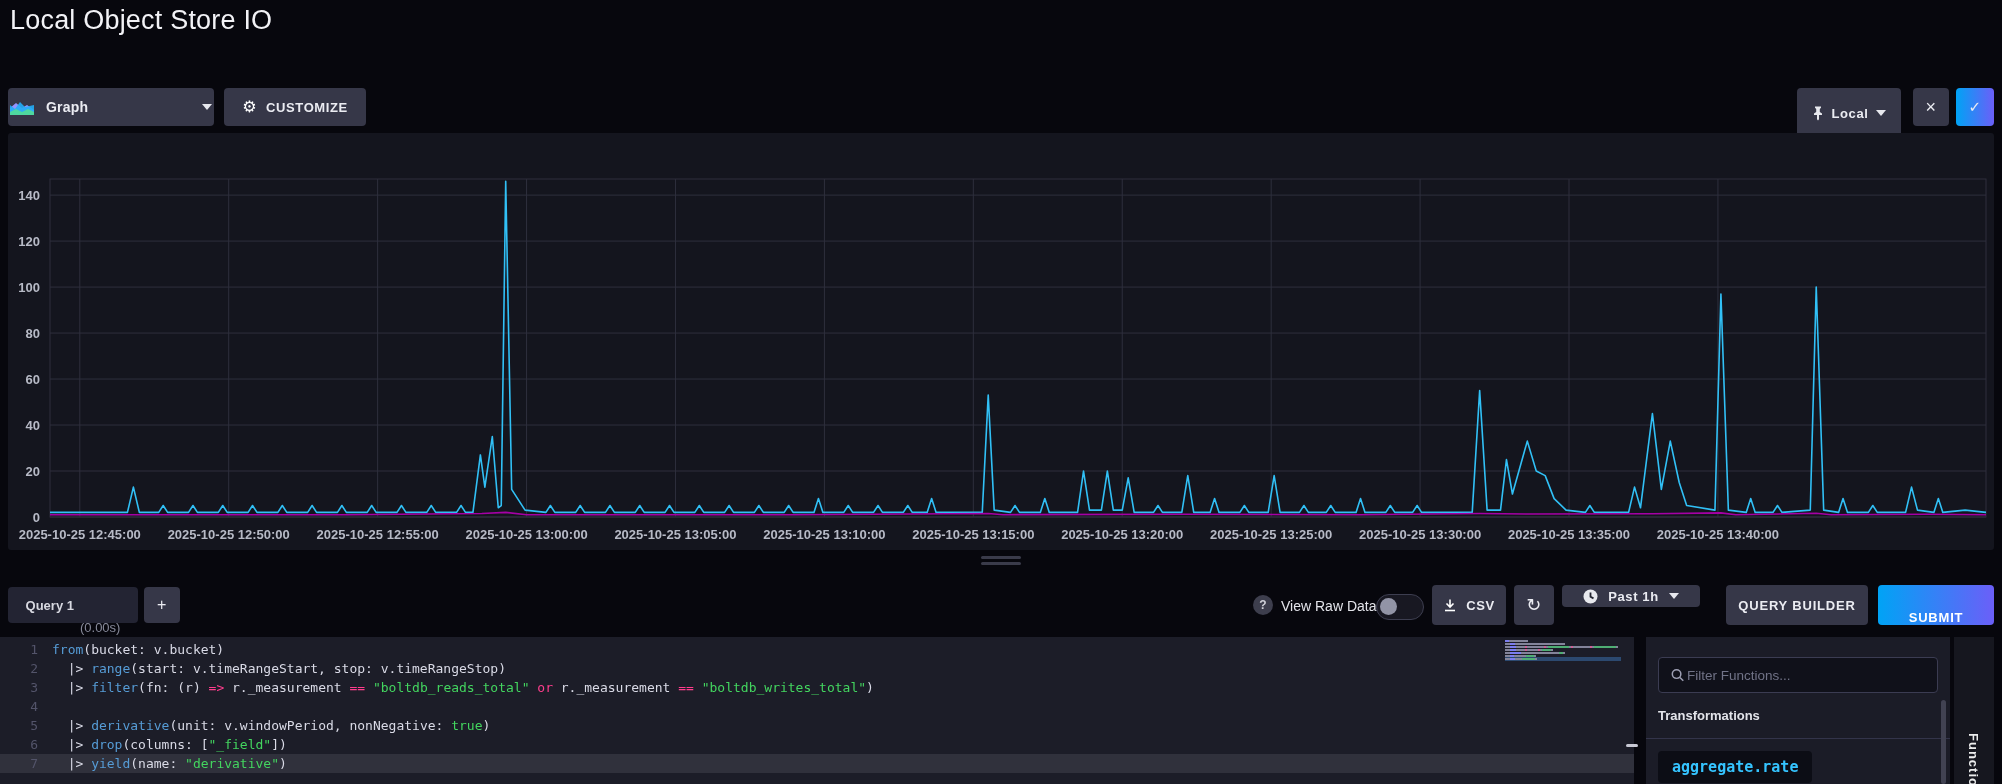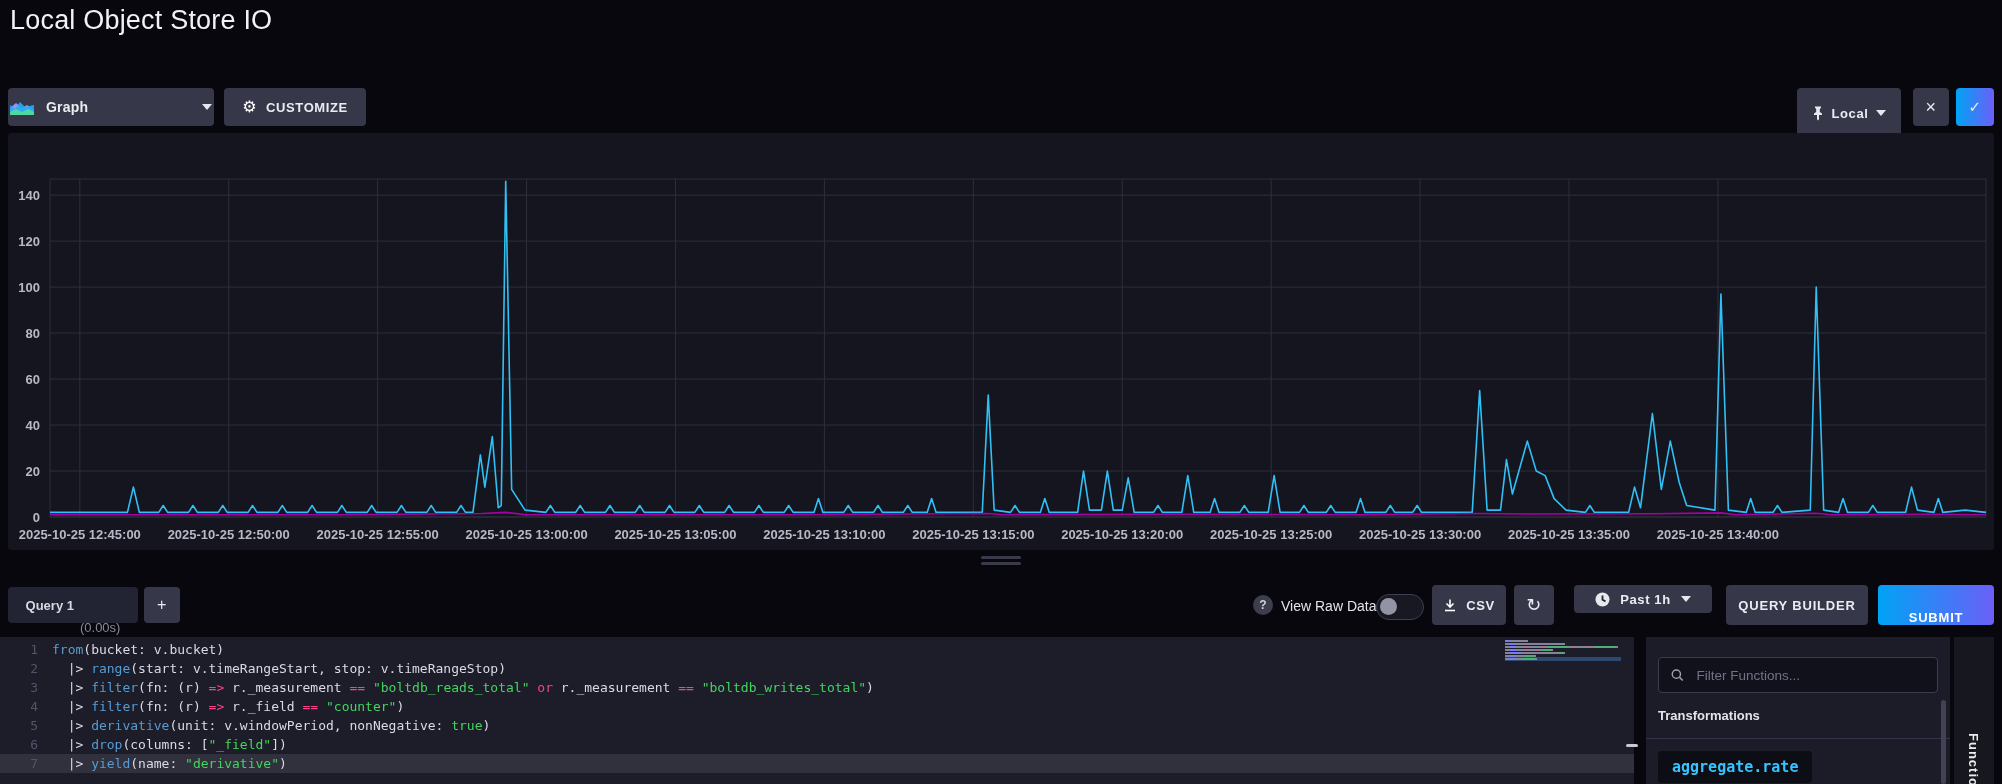--- a/index.html
+++ b/index.html
@@ -33,40 +33,40 @@
   #query-tab .tdur{color:#878a9a;font-weight:400;margin-top:45px;}
   #add-query-btn{left:144px;top:587px;width:36px;height:36px;font-size:16px;font-weight:400;}
   #help-badge{left:1253px;top:595px;width:20px;height:20px;border-radius:50%;background:#3d3e4d;
               display:flex;align-items:center;justify-content:center;font-size:12px;font-weight:700;color:#d0d1d8;cursor:pointer;}
   #raw-label{left:1281px;top:598px;font-size:14px;color:#e3e4ea;font-weight:400;}
   #raw-toggle{left:1376px;top:594px;width:46px;height:24px;border-radius:13px;background:#181822;
               border:1px solid #3d3e50;cursor:pointer;}
   #raw-toggle .knob{position:absolute;left:3px;top:3px;width:17px;height:17px;border-radius:50%;background:#9294a6;}
   #csv-btn{left:1432px;top:585px;width:74px;height:40px;}
   #refresh-btn{left:1514px;top:585px;width:40px;height:40px;font-size:18px;font-weight:400;}
-  #range-dd{left:1562px;top:585px;width:138px;height:28px;gap:10px;margin-left:12px;}
+  #range-dd{left:1562px;top:585px;width:138px;height:22px;gap:10px;}
   #qb-btn{left:1726px;top:585px;width:142px;height:40px;letter-spacing:.8px;}
   #submit-btn{left:1878px;top:585px;width:116px;height:40px;letter-spacing:.8px;
               background:linear-gradient(90deg,#00A3F5,#6B5FF8);color:#fff;align-items:flex-end;}
   
   #editor{left:0;top:637px;width:1634px;height:147px;background:#1c1d28;}
   .code-line{display:flex;height:19px;line-height:19px;white-space:pre;
              font-family:"DejaVu Sans Mono","Liberation Mono",monospace;font-size:13px;cursor:text;}
   .code-line .ln{width:38px;padding-right:14px;text-align:right;color:#53546a;flex:none;}
   .code-line.active{background:#30313c;}
   .tk-k{color:#569cd6;} .tk-d{color:#d9dae6;} .tk-o{color:#ff3d8d;} .tk-s{color:#43d55f;} .tk-b{color:#43d55f;}
   #minimap{left:1505px;top:640px;width:116px;}
   .mm-row{position:relative;height:2px;margin-bottom:1px;display:flex;}
   .mm-bar{height:2px;flex:none;}
   #mm-active{left:1505px;top:657px;width:116px;height:4px;background:rgba(59,109,170,.55);}
   #editor-resize{left:1626px;top:744px;width:12px;height:3px;border-radius:2px;background:#c8c9d4;cursor:col-resize;}
   
   #fn-panel{left:1646px;top:637px;width:304px;height:147px;background:#1b1c27;}
   #fn-search{left:1658px;top:657px;width:280px;height:36px;background:#10111a;border:1px solid #3b3c52;
-             border-radius:4px;display:flex;align-items:center;gap:10px;padding:0 12px;box-sizing:border-box;}
+             border-radius:4px;display:flex;align-items:center;gap:0;padding:0 12px;box-sizing:border-box;}
   #fn-search input{background:transparent;border:none;outline:none;color:#cfd0da;font-size:13.5px;width:100%;
                    font-family:"Liberation Sans","DejaVu Sans",sans-serif;}
   #fn-search input::placeholder{color:#717387;}
   #fn-section{left:1658px;top:708px;font-size:13px;font-weight:700;color:#e3e4ea;}
   #fn-divider{left:1646px;top:738px;width:304px;height:1px;background:#33344a;}
   #fn-list{left:1658px;top:751px;display:flex;flex-direction:column;gap:6px;}
   .fn-chip{background:#0c0d15;border-radius:4px;padding:7px 14px;display:inline-block;width:max-content;
            font-family:"DejaVu Sans Mono","Liberation Mono",monospace;font-size:15px;font-weight:700;
            color:#35c4ff;cursor:pointer;}
   #fn-scroll{left:1941px;top:700px;width:5px;height:84px;border-radius:3px;background:#414252;}
@@ -206,21 +206,21 @@
 
 <div class="abs btn" id="submit-btn">
   <span>SUBMIT</span>
 </div>
 
 <div class="abs" id="editor">
   <div id="code-lines" style="padding-top:3px;">
       <div class="code-line"><span class="ln">1</span><span><span class="tk-k">from</span><span class="tk-d">(bucket: v.bucket)</span></span></div>
       <div class="code-line"><span class="ln">2</span><span><span class="tk-d">  |&gt; </span><span class="tk-k">range</span><span class="tk-d">(start: v.timeRangeStart, stop: v.timeRangeStop)</span></span></div>
       <div class="code-line"><span class="ln">3</span><span><span class="tk-d">  |&gt; </span><span class="tk-k">filter</span><span class="tk-d">(fn: (r) </span><span class="tk-o">=&gt;</span><span class="tk-d"> r._measurement </span><span class="tk-o">==</span><span class="tk-d"> </span><span class="tk-s">"boltdb_reads_total"</span><span class="tk-d"> </span><span class="tk-o">or</span><span class="tk-d"> r._measurement </span><span class="tk-o">==</span><span class="tk-d"> </span><span class="tk-s">"boltdb_writes_total"</span><span class="tk-d">)</span></span></div>
-      <div class="code-line"><span class="ln">4</span><span><span class="tk-d">  |&gt; </span><span class="tk-k">filter</span><span class="tk-d">(fn: (r) </span><span class="tk-o">=&gt;</span><span class="tk-d"> r._field </span><span class="tk-o">==</span><span class="tk-d"> </span><span class="tk-s">"counter"</span><span class="tk-d">)</span></span></div>
+      <div class="code-line"><span class="ln">4</span></div>
       <div class="code-line"><span class="ln">5</span><span><span class="tk-d">  |&gt; </span><span class="tk-k">derivative</span><span class="tk-d">(unit: v.windowPeriod, nonNegative: </span><span class="tk-b">true</span><span class="tk-d">)</span></span></div>
       <div class="code-line"><span class="ln">6</span><span><span class="tk-d">  |&gt; </span><span class="tk-k">drop</span><span class="tk-d">(columns: [</span><span class="tk-s">"_field"</span><span class="tk-d">])</span></span></div>
       <div class="code-line active"><span class="ln">7</span><span><span class="tk-d">  |&gt; </span><span class="tk-k">yield</span><span class="tk-d">(name: </span><span class="tk-s">"derivative"</span><span class="tk-d">)</span></span></div>
     </div>
 </div>
 <div class="abs" id="mm-active"></div>
 <div class="abs" id="minimap">
     <div class="mm-row">
       <span class="mm-bar" style="width: 4px; background: rgb(124, 125, 240);"></span>
       <span class="mm-bar" style="width: 19px; background: rgb(131, 132, 154);"></span>

